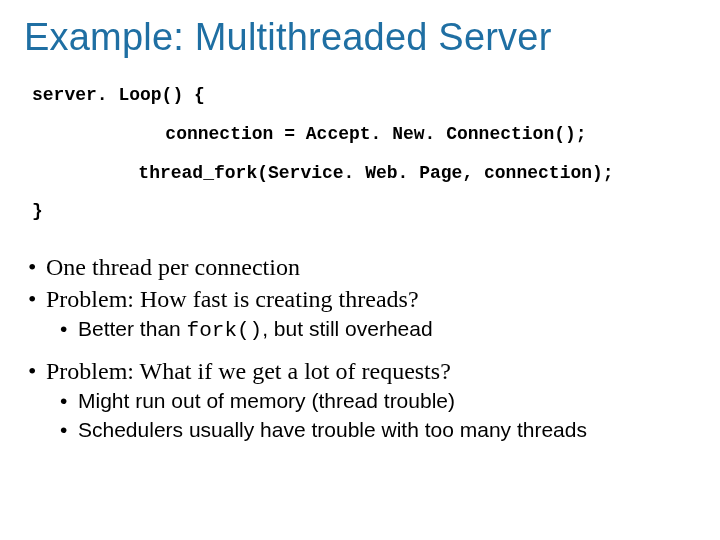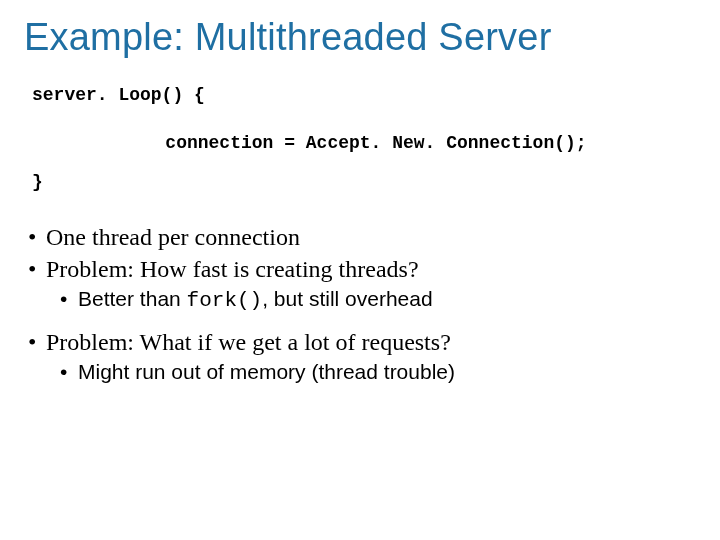--- a/index.html
+++ b/index.html
@@ -1,50 +1,52 @@
 <!DOCTYPE html>
 <html><head>
 <meta charset="utf-8">
 <style>
   * { margin: 0; padding: 0; box-sizing: border-box; }
   html, body { width: 720px; height: 540px; background: #ffffff; font-family: Arial, Helvetica, sans-serif; color: #000; }
   .slide { width: 720px; height: 540px; padding: 16px 28px 20px 28px; position: relative; }
   .title { font-size: 38px; color: #1F6FA3; font-weight: 400; letter-spacing: 0.2px; margin-bottom: 22px; margin-left: -4px; }
   .code-block { font-family: "Courier New", Courier, monospace; font-weight: bold; font-size: 18px; line-height: 1.6; margin-bottom: 26px; margin-left: 4px; }
-  .code-line-1 { margin-bottom: 19px; }
+  .code-line-1 { margin-bottom: 10px; }
   .code-line-indent { margin-left: 28px; margin-bottom: 10px; text-align: center; }
   .code-line-close { }
   .bullets { font-size: 24px; line-height: 1.25; }
   .bullets ul { list-style: none; }
   .bullets li.l1 { margin-left: 0px; position: relative; padding-left: 18px; margin-bottom: 2px; font-family: Liberation Serif, serif; }
   .bullets li.l1::before { content: "•"; position: absolute; left: 0; }
   .bullets li.l2 { font-size: 21px; margin-left: 32px; position: relative; padding-left: 18px; margin-bottom: 2px; }
   .bullets li.l2::before { content: "•"; position: absolute; left: 0; }
   .mono { font-family: "Courier New", Courier, monospace; }
   .gap { height: 10px; }
 </style>
 </head>
 <body>
 
 <div class="slide">
   <h1 class="title">Example: Multithreaded Server</h1>
 
   <div class="code-block">
     <div class="code-line-1">server. Loop() {</div>
     <div class="code-line-indent">connection = Accept. New. Connection();</div>
+    <div class="code-line-indent">thread_fork(Service. Web. Page, connection);</div>
     <div class="code-line-close">}</div>
   </div>
 
   <div class="bullets">
     <ul>
       <li class="l1">One thread per connection</li>
       <li class="l1">Problem: How fast is creating threads?</li>
       <li class="l2">
         <span>Better than </span><span class="mono">fork()</span><span>, but still overhead</span>
       </li>
     </ul>
     <div class="gap"></div>
     <ul>
       <li class="l1">Problem: What if we get a lot of requests?</li>
       <li class="l2">Might run out of memory (thread trouble)</li>
+      <li class="l2">Schedulers usually have trouble with too many threads</li>
     </ul>
   </div>
 </div>
 
 </body></html>

